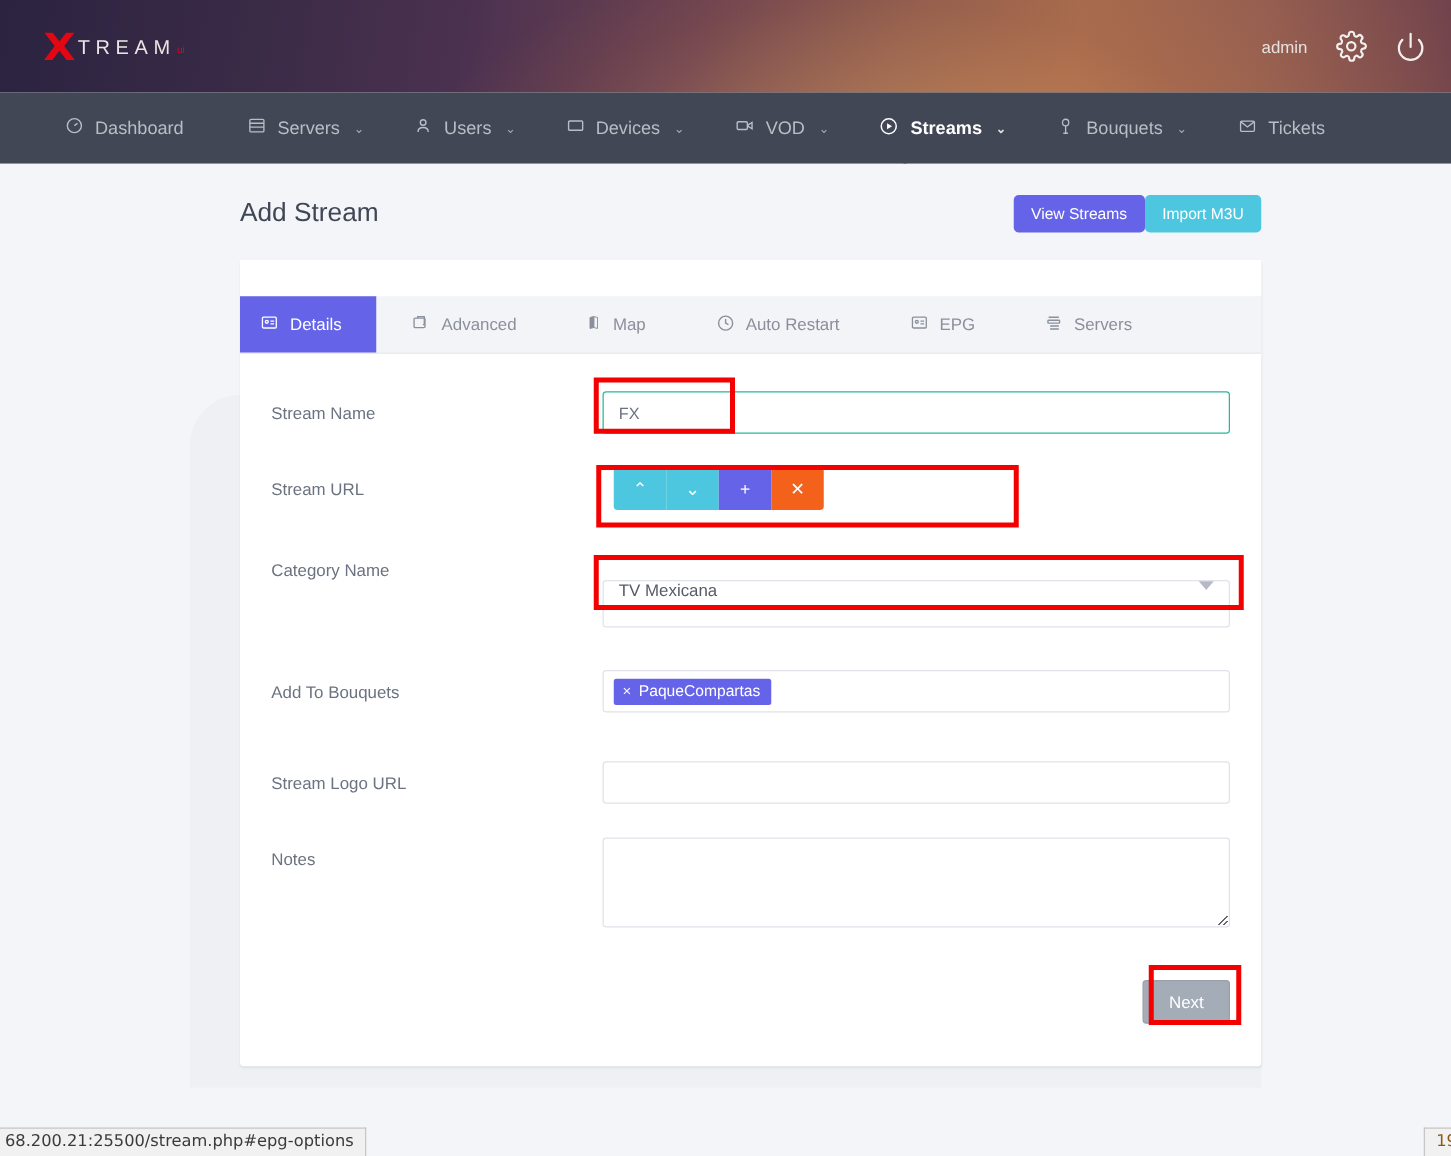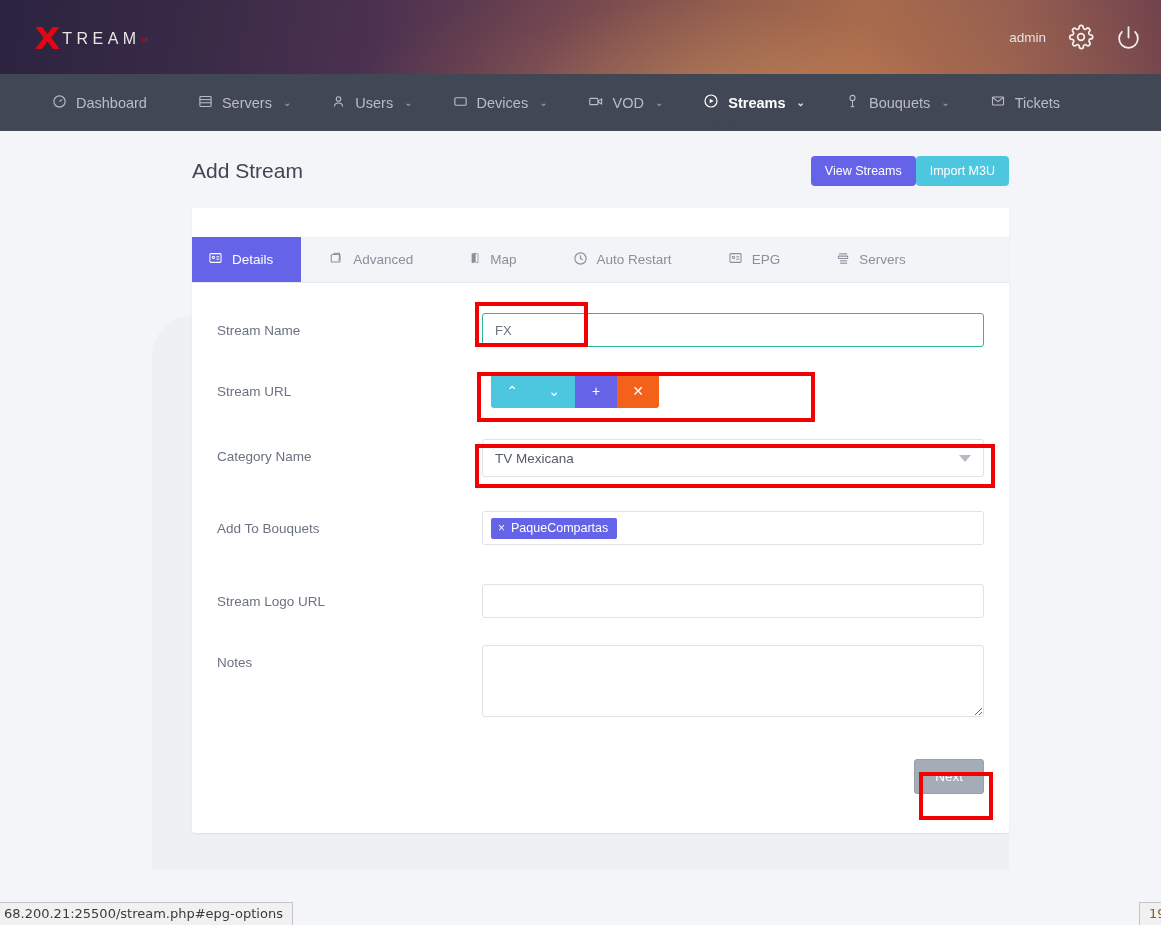--- a/index.html
+++ b/index.html
@@ -194,24 +194,25 @@
   textarea.inp {
     height: 72px;
     padding: 8px 12px;
     resize: vertical;
     line-height: 1.4;
   }
   .select-box {
     width: 100%; height: 38px;
     border: 1px solid #dfe2e9; border-radius: 3px;
     background: #fff;
-    display: flex; align-items: center; justify-content: space-between;
+    display: flex; justify-content: space-between;
     padding: 0 12px;
     font-size: 13.5px; color: #555b68;
     cursor: pointer;
+    margin-top: 25px;
   }
   .select-caret {
     width: 0; height: 0;
     border-left: 6px solid transparent;
     border-right: 6px solid transparent;
     border-top: 7px solid #b5bac4;
   }
   .tag-box {
     width: 100%; min-height: 34px;
     border: 1px solid #dfe2e9; border-radius: 3px;

